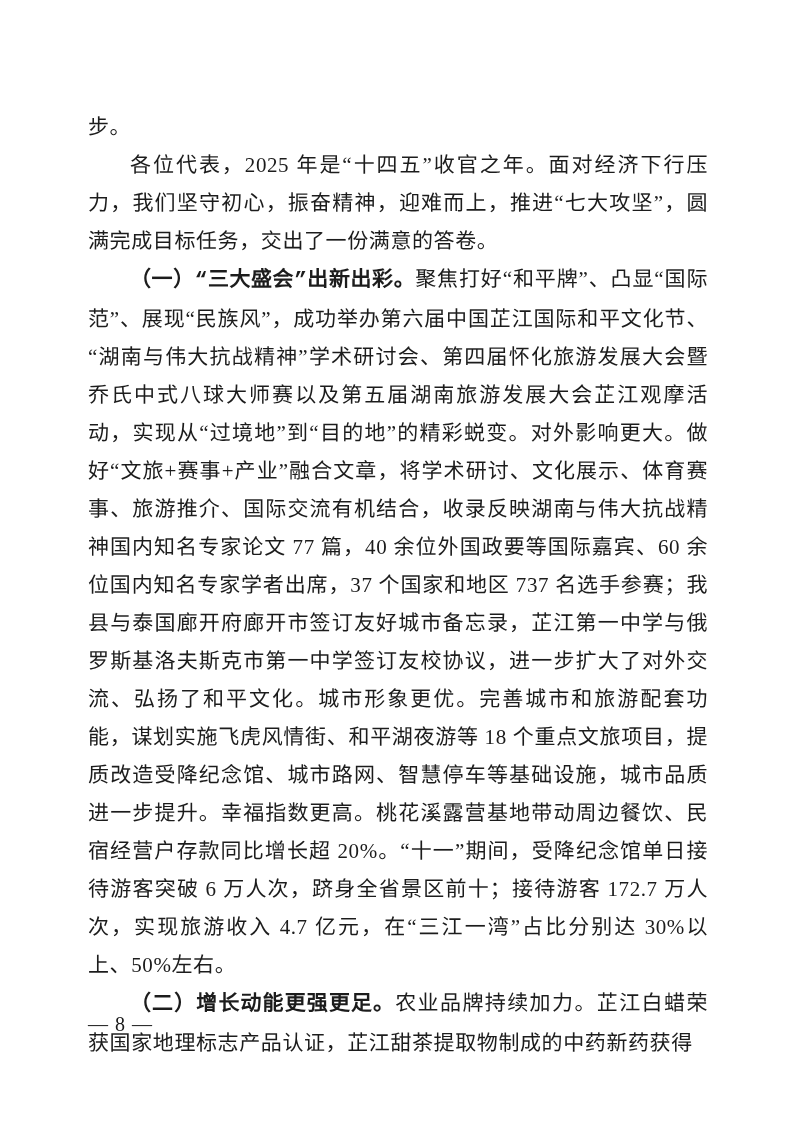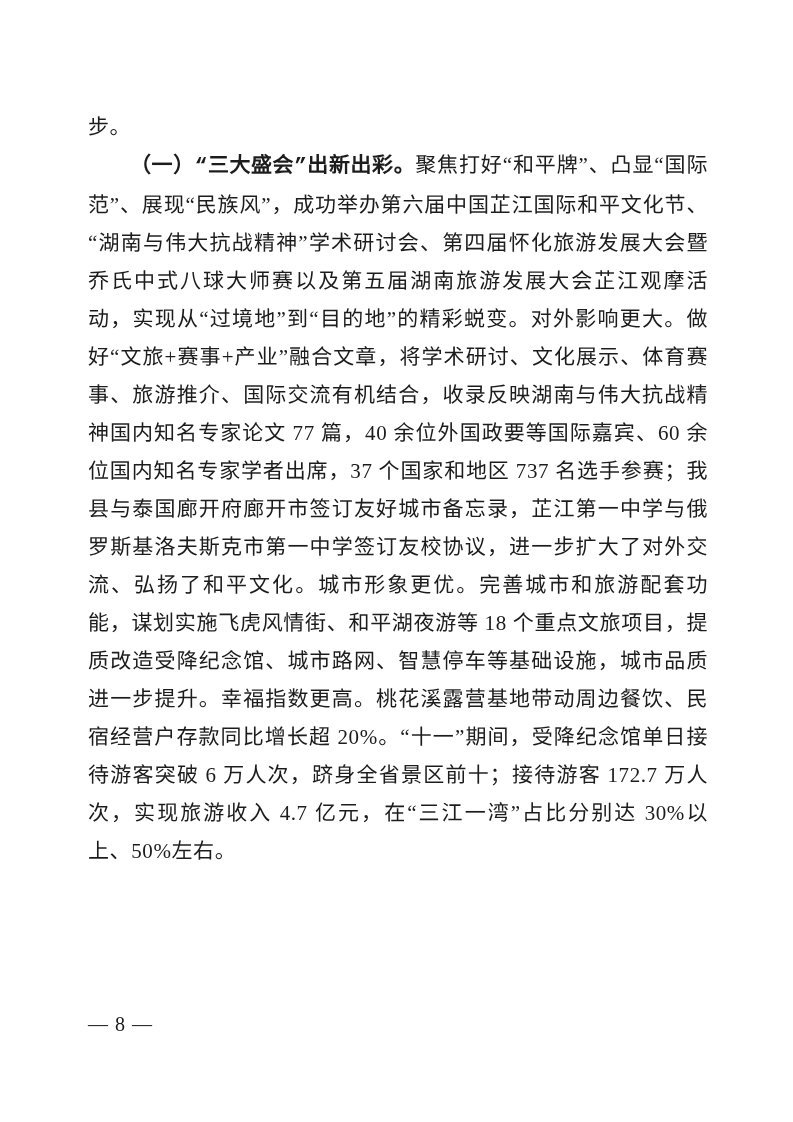--- a/index.html
+++ b/index.html
@@ -53,16 +53,18 @@
     color: #1c1c1c;
     font-family: "Liberation Serif", serif;
   }
 </style>
 </head>
 <body>
 
 <div class="page">
   <div class="doc-body">
       <p class="para"><span class="run-normal">步。</span></p>
+      <p class="para indent"><span class="run-normal">各位代表，2025 年是“十四五”收官之年。面对经济下行压力，我们坚守初心，振奋精神，迎难而上，推进“七大攻坚”，圆满完成目标任务，交出了一份满意的答卷。</span></p>
       <p class="para indent"><span class="run-bold">（一）“三大盛会”出新出彩。</span><span class="run-normal">聚焦打好“和平牌”、凸显“国际范”、展现“民族风”，成功举办第六届中国芷江国际和平文化节、“湖南与伟大抗战精神”学术研讨会、第四届怀化旅游发展大会暨乔氏中式八球大师赛以及第五届湖南旅游发展大会芷江观摩活动，实现从“过境地”到“目的地”的精彩蜕变。对外影响更大。做好“文旅+赛事+产业”融合文章，将学术研讨、文化展示、体育赛事、旅游推介、国际交流有机结合，收录反映湖南与伟大抗战精神国内知名专家论文 77 篇，40 余位外国政要等国际嘉宾、60 余位国内知名专家学者出席，37 个国家和地区 737 名选手参赛；我县与泰国廊开府廊开市签订友好城市备忘录，芷江第一中学与俄罗斯基洛夫斯克市第一中学签订友校协议，进一步扩大了对外交流、弘扬了和平文化。城市形象更优。完善城市和旅游配套功能，谋划实施飞虎风情街、和平湖夜游等 18 个重点文旅项目，提质改造受降纪念馆、城市路网、智慧停车等基础设施，城市品质进一步提升。幸福指数更高。桃花溪露营基地带动周边餐饮、民宿经营户存款同比增长超 20%。“十一”期间，受降纪念馆单日接待游客突破 6 万人次，跻身全省景区前十；接待游客 172.7 万人次，实现旅游收入 4.7 亿元，在“三江一湾”占比分别达 30%以上、50%左右。</span></p>
+      <p class="para indent"><span class="run-bold">（二）增长动能更强更足。</span><span class="run-normal">农业品牌持续加力。芷江白蜡荣获国家地理标志产品认证，芷江甜茶提取物制成的中药新药获得</span></p>
     </div>
   <div class="page-footer">— 8 —</div>
 </div>
 
 </body></html>

